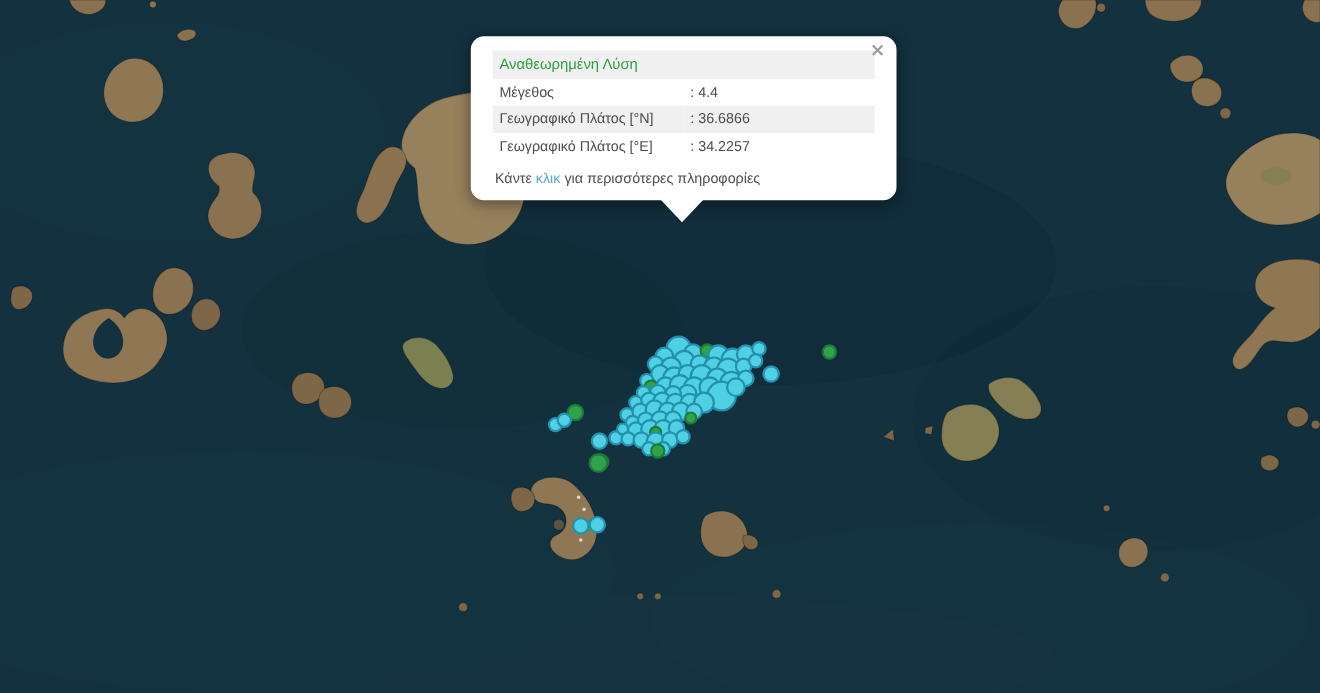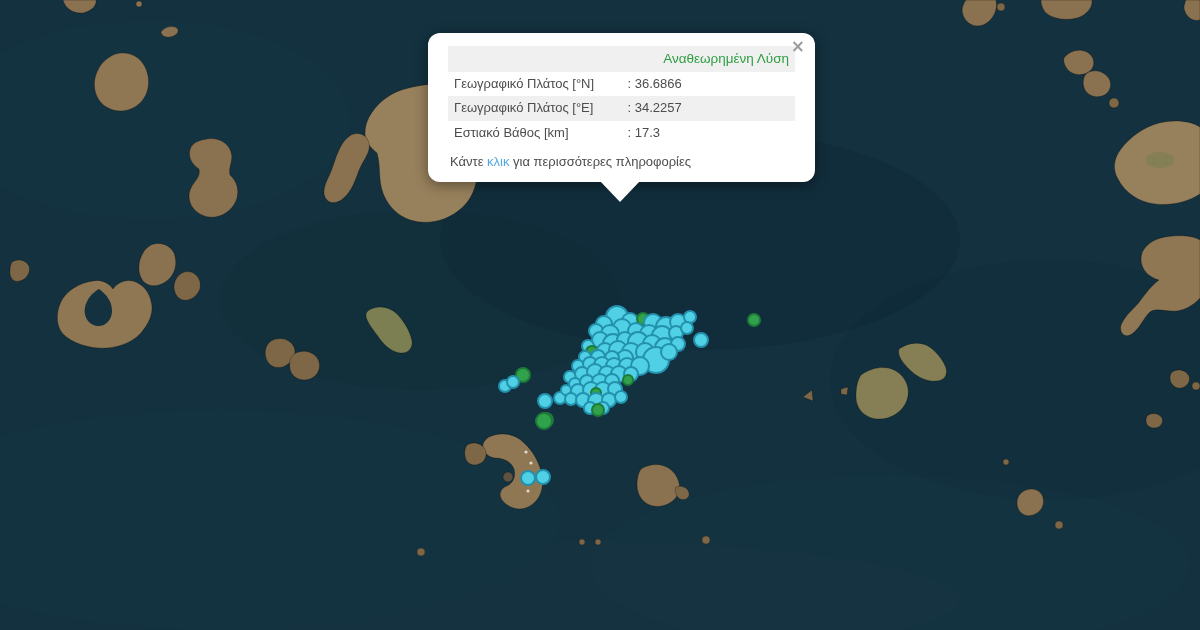--- a/index.html
+++ b/index.html
@@ -27,21 +27,21 @@
   .popup .close {
     position:absolute; top:5px; right:10px; line-height:1;
     color:#9b9b9b; font-size:17px; font-weight:bold; cursor:pointer;
     font-family:"DejaVu Sans",sans-serif;
   }
   .popup table { width:100%; border-collapse:collapse; table-layout:fixed; }
   .popup td { padding:4px 6px; vertical-align:middle; line-height:1.3; word-wrap:break-word; }
   .popup td.lbl { width:148px; }
   .popup tr.hdr td {
     background: var(--row_gray,#f0f0f0); color: var(--title_green,#2f9e42);
-    text-align:right; font-size:13.5px; padding:4px 6px;
+    text-align:left; font-size:13.5px; padding:4px 6px;
   }
   .popup tbody tr:not(.hdr):nth-child(odd) td { background: var(--row_gray,#f0f0f0); }
   .popup .footer { margin-top:8px; padding:0 2px; line-height:1.3; }
   .popup .footer a { color: var(--link_blue,#51a8e1); text-decoration:none; cursor:pointer; }
 </style>
 </head>
 <body>
 
 <div class="stage">
 
@@ -213,30 +213,30 @@
   </svg>
 
   <div class="popup">
     <span class="close">×</span>
     <table>
       <tbody>
         <tr class="hdr">
           <td colspan="2">Αναθεωρημένη Λύση</td>
         </tr>
         <tr>
+          <td class="lbl">Μέγεθος</td>
+          <td class="val">: 4.4</td>
+        </tr>
+        <tr>
           <td class="lbl">Γεωγραφικό Πλάτος [°N]</td>
           <td class="val">: 36.6866</td>
         </tr>
         <tr>
           <td class="lbl">Γεωγραφικό Πλάτος [°E]</td>
           <td class="val">: 34.2257</td>
-        </tr>
-        <tr>
-          <td class="lbl">Εστιακό Βάθος [km]</td>
-          <td class="val">: 17.3</td>
         </tr>
       </tbody>
     </table>
     <div class="footer"><span>Κάντε </span><a>κλικ</a><span> για περισσότερες πληροφορίες</span></div>
     <div class="popup-tail"></div>
   </div>
 
 </div>
 
 </body></html>

